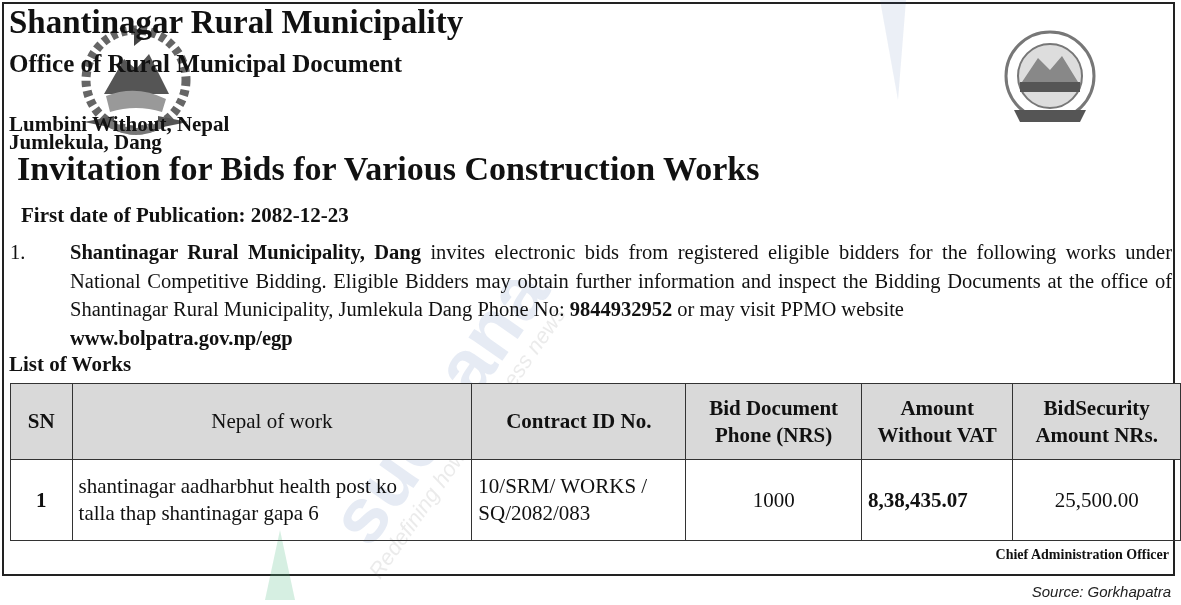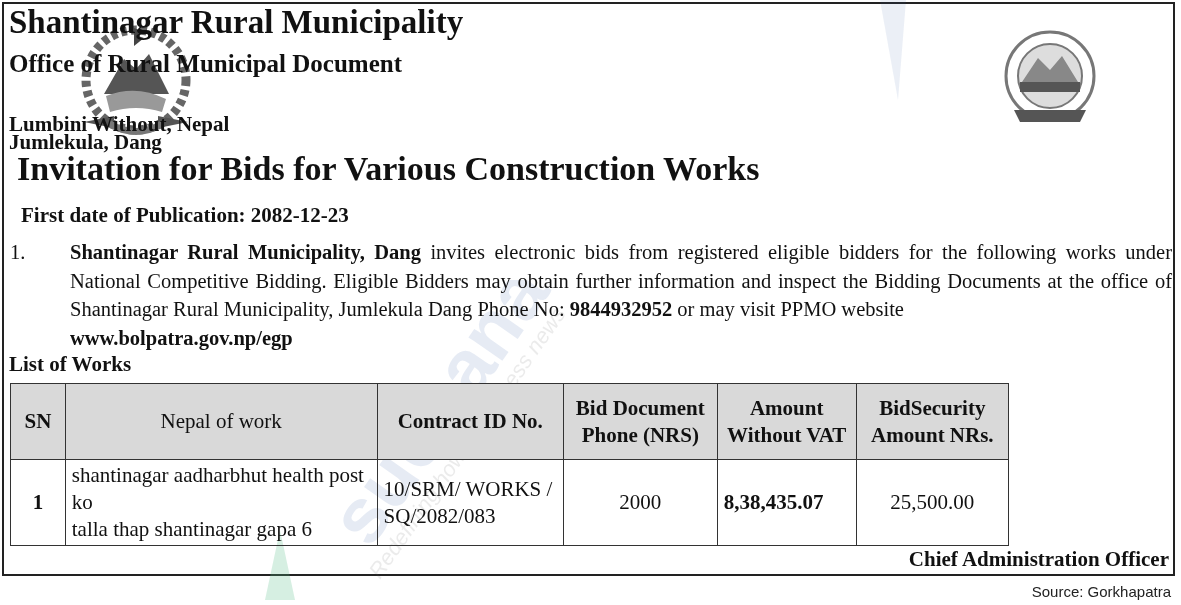--- a/index.html
+++ b/index.html
@@ -12,28 +12,28 @@
   .t1 { top:4px; font-size:33px; }
   .t2 { top:50px; font-size:25px; }
   .t3 { top:82px; font-size:21px;margin-top:48px; }
   .t4 { top:112px; font-size:21px; }
   .t5 { top:150px; font-size:34px;margin-left:8px; }
   .t6 { top:203px; font-size:21px;padding-left:12px; }
   .para { position:absolute; left:10px; top:238px; width:1162px; font-size:20.5px; line-height:28.5px; }
   .para .num { position:absolute; left:0; top:0; }
   .para .body { margin-left:60px; text-align:justify; }
   .lowtitle { top:352px; font-size:21px; }
-  table.works { position:absolute; left:10px; top:383px; width:999px; border-collapse:collapse; font-size:21px; }
+  table.works { position:absolute; left:10px; top:383px; width:1171px; border-collapse:collapse; font-size:21px; }
   table.works th, table.works td { border:1.5px solid #333; text-align:center; vertical-align:middle; padding:2px 6px; }
   table.works th { background:#d9d9d9; height:71px; line-height:27px; }
   table.works th.normal { font-weight:normal; }
   table.works td { height:76px; line-height:27px; }
   td.left { text-align:left !important; }
-  .signoff { position:absolute; right:12px; top:547px; font-size:21px; font-weight:bold; }
-  .source { position:absolute; right:10px; top:583px; font-size:15px; font-family:"Liberation Sans", sans-serif; color:#222; }
+  .signoff { position:absolute; right:12px; top:547px; font-size:14px; font-weight:bold; }
+  .source { position:absolute; right:10px; top:583px; font-size:15px; font-style:italic; font-family:"Liberation Sans", sans-serif; color:#222; }
   .wm { position:absolute; pointer-events:none; }
 </style>
 </head>
 <body>
 
 <div class="frame"></div>
 
 <svg class="wm" style="left:250px;top:280px;" width="420" height="320" viewBox="0 0 420 320">
   <text x="120" y="270" transform="rotate(-55 120 270)" font-family="Liberation Sans, sans-serif" font-weight="bold" font-size="78" fill="#3d63a8" fill-opacity="0.13">suchana</text>
   <text x="130" y="300" transform="rotate(-55 130 300)" font-family="Liberation Sans, sans-serif" font-style="italic" font-size="22" fill="#666" fill-opacity="0.13">Redefining how you access news</text>
@@ -91,21 +91,21 @@
     <th class="normal">Nepal of work</th>
     <th>Contract ID No.</th>
     <th><span>Bid Document</span><br><span>Phone (NRS)</span></th>
     <th><span>Amount</span><br><span>Without VAT</span></th>
     <th><span>BidSecurity</span><br><span>Amount NRs.</span></th>
   </tr>
   <tr>
     <td style="font-weight:bold">1</td>
     <td class="left"><span>shantinagar aadharbhut health post ko</span><br><span>talla thap shantinagar gapa 6</span></td>
     <td class="left"><span>10/SRM/ WORKS /</span><br><span>SQ/2082/083</span></td>
-    <td>2000</td>
+    <td>1000</td>
     <td class="left" style="font-weight:bold">8,38,435.07</td>
     <td>25,500.00</td>
   </tr>
 </tbody>
   </table>
 
 <div class="signoff">Chief Administration Officer</div>
 <div class="source">Source: Gorkhapatra</div>
 
 </body></html>

